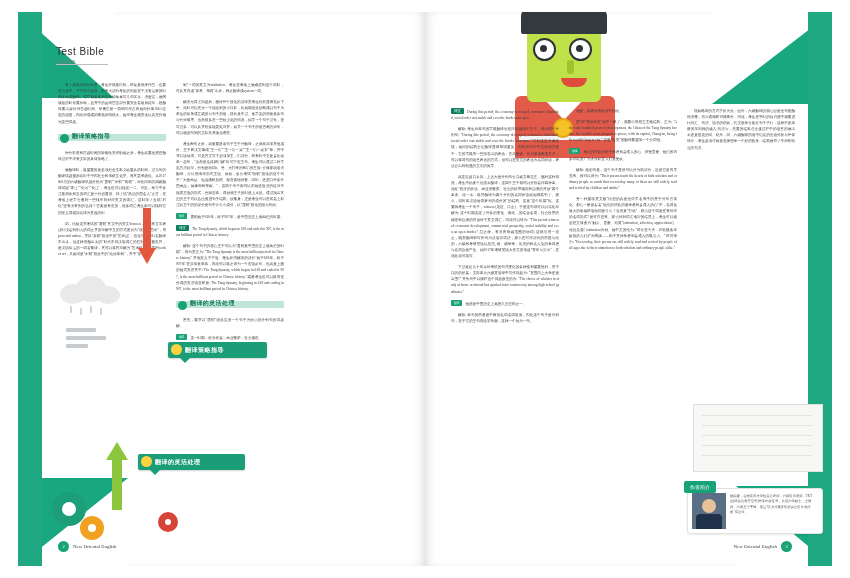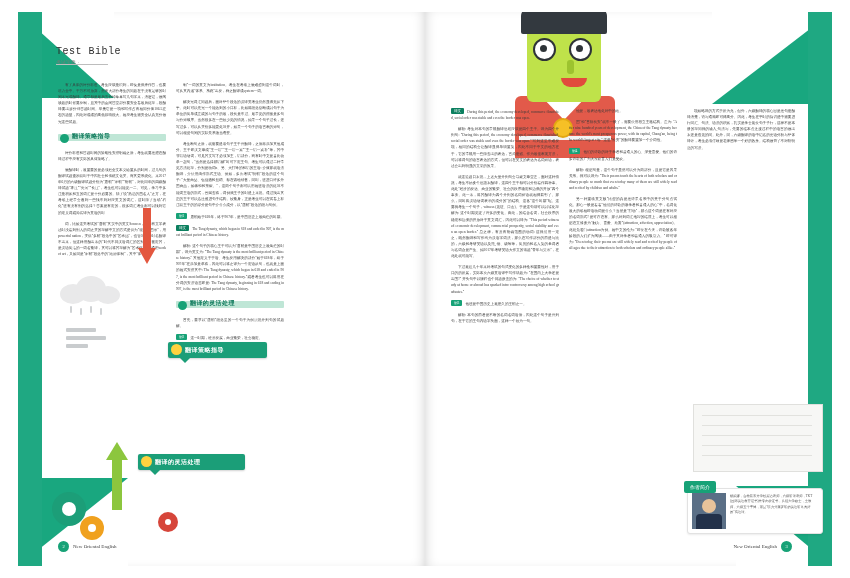--- a/index.html
+++ b/index.html
@@ -20,21 +20,21 @@
   .corner-bl{position:absolute;left:0;bottom:0;width:110px;height:88px;background:#19a77f;}
   .corner-bl:after{content:"";position:absolute;left:0;bottom:0;border-left:110px solid transparent;border-bottom:88px solid #ffffff;}
   .corner-br{position:absolute;right:0;bottom:0;width:96px;height:80px;background:#19a77f;}
   .corner-br:after{content:"";position:absolute;right:0;bottom:0;border-right:96px solid transparent;border-bottom:80px solid #ffffff;}
 
   .tealband-left{position:absolute;left:0;top:0;width:24px;height:554px;background:#1fa882;}
   .tealband-right{position:absolute;right:0;top:0;width:24px;height:554px;background:#1fa882;}
 
   
   .masthead{position:absolute;left:38px;top:34px;}
-  .masthead .m1{font-family:Liberation Mono, monospace;font-size:10px;color:#2b2b2b;letter-spacing:.5px;}
+  .masthead .m1{font-family:Liberation Sans, sans-serif;font-size:10px;color:#2b2b2b;letter-spacing:.5px;}
   .masthead .m2{font-size:5px;color:#7a7a7a;margin-top:2px;}
   .mast-rule{position:absolute;left:38px;top:52px;width:52px;height:1px;background:#bdbdbd;}
 
   
   .col{position:absolute;top:70px;width:108px;height:432px;overflow:hidden;}
   .L1{left:40px;} .L2{left:158px;} .L3{left:276px;}
   .R1{left:26px;} .R2{left:144px;} .R3{left:262px;}
 
   .para{font-family:"Liberation Serif",serif;font-size:3.6px;line-height:6.1px;color:#3a3a3a;text-align:justify;margin:0 0 5px 0;text-indent:7px;word-break:break-all;}
   .para.en{font-family:"Liberation Serif",serif;font-size:3.5px;line-height:6px;}

